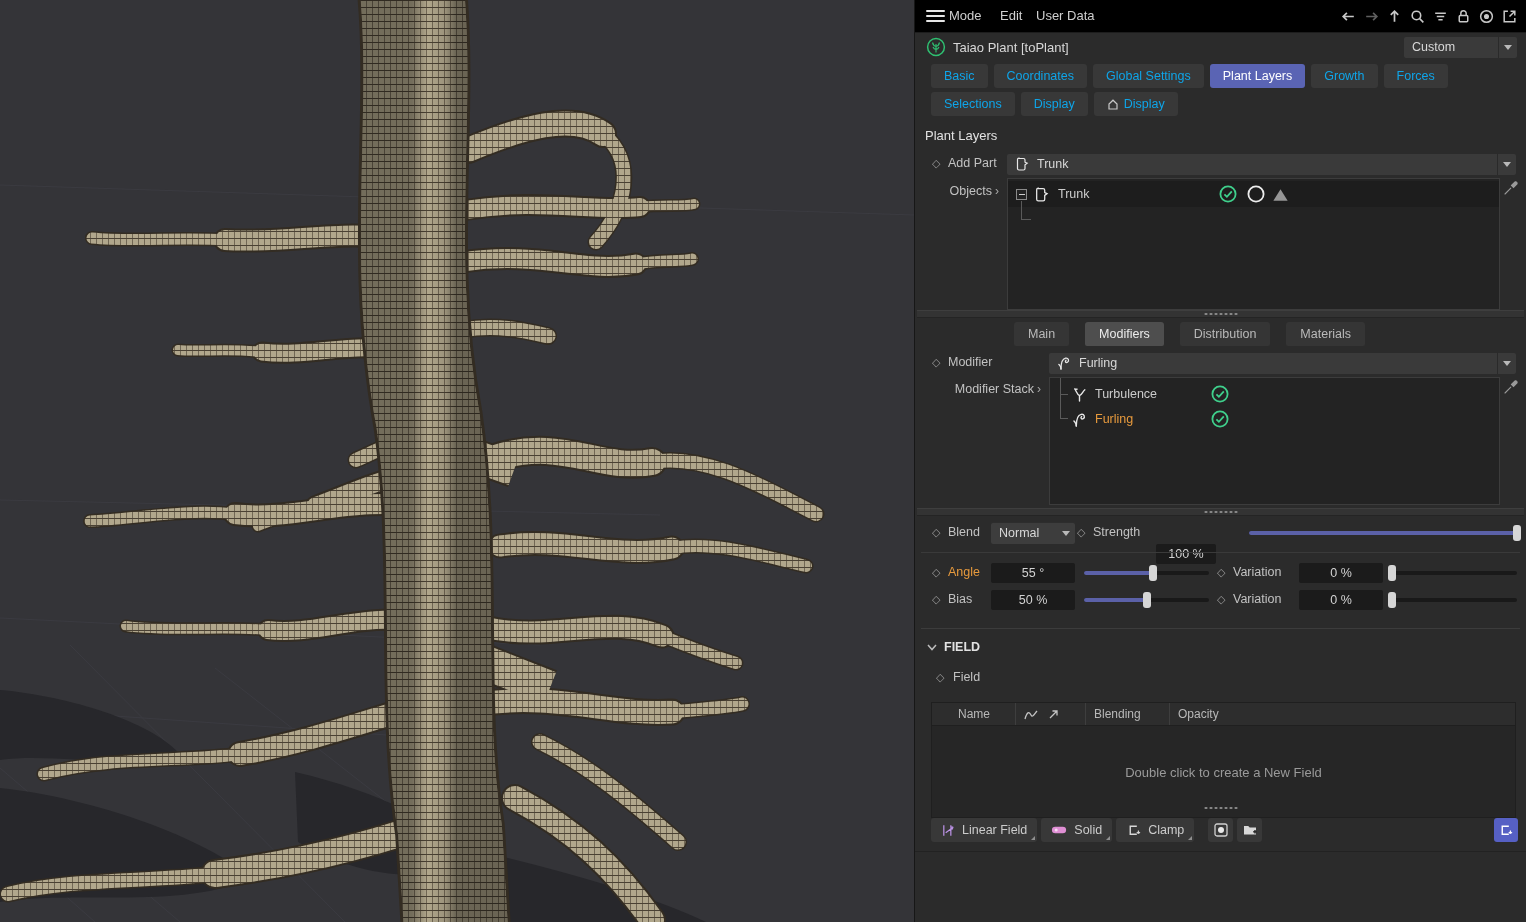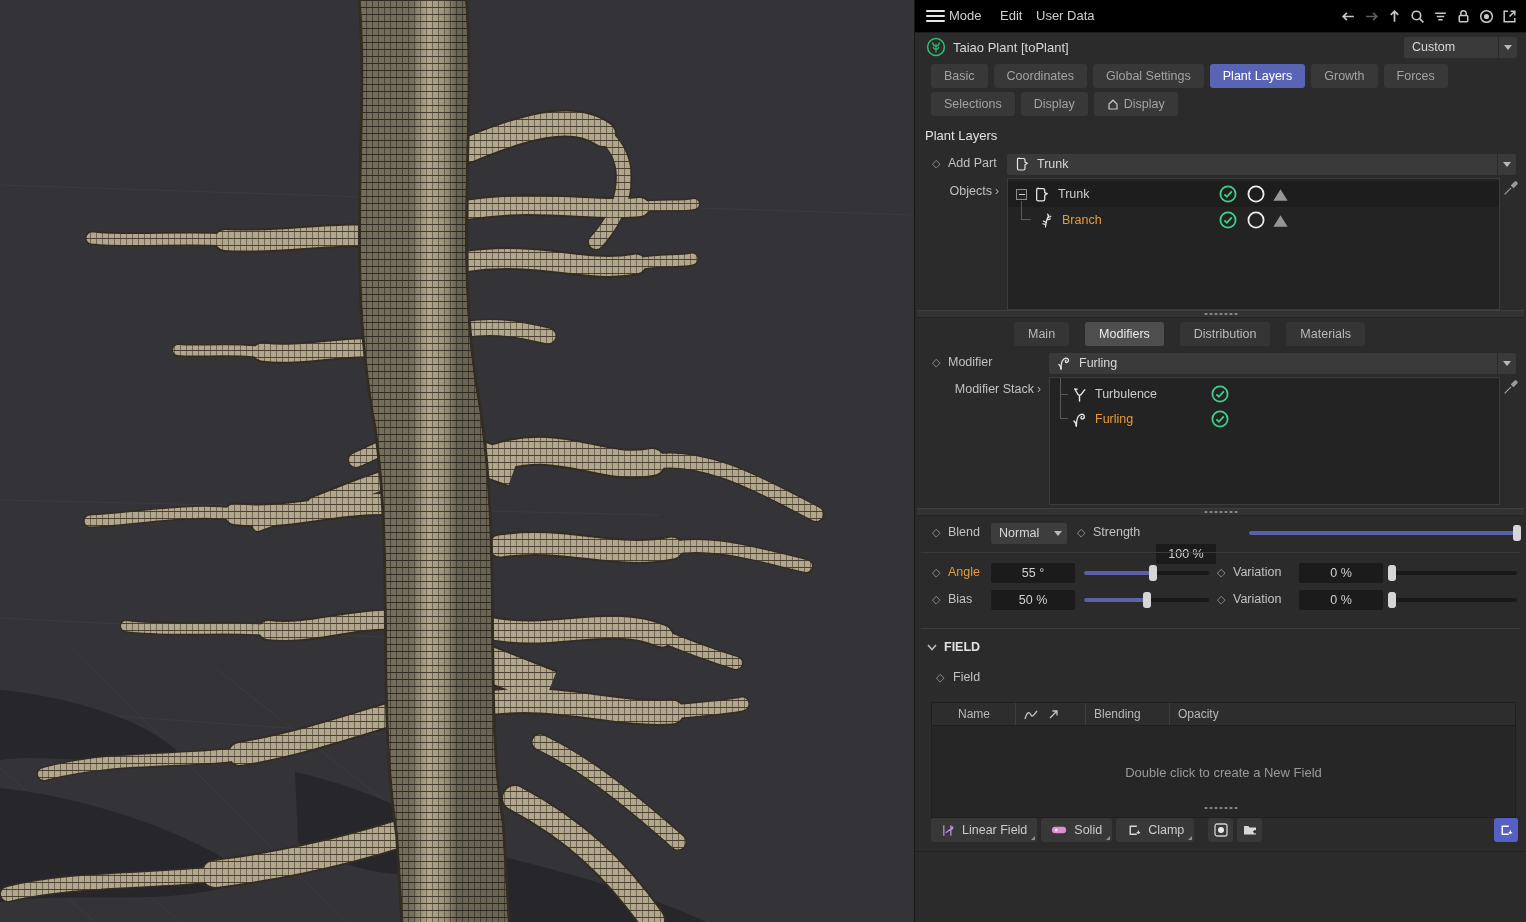--- a/index.html
+++ b/index.html
@@ -21,21 +21,21 @@
   
   .obj-title{position:absolute;left:38px;top:40px;color:#d8d8d8;font-size:13px;}
   .dd{position:absolute;height:22px;background:#3a3a3a;border-radius:2px;display:flex;align-items:center;
       box-shadow:0 1px 0 rgba(0,0,0,.25) inset;}
   .dd .dd-text{padding-left:8px;color:#d8d8d8;font-size:12.5px;white-space:nowrap;}
   .dd .arrow-zone{position:absolute;right:0;top:0;bottom:0;width:18px;border-left:1px solid #2a2a2a;
       display:flex;align-items:center;justify-content:center;}
   .caret{width:0;height:0;border-left:4px solid transparent;border-right:4px solid transparent;border-top:5px solid #b9b9b9;}
   
   .tabrow{position:absolute;left:16px;display:flex;gap:6px;height:24px;}
-  .tab{background:#383838;border-radius:3px;color:#a3a3a3;font-size:12.5px;display:flex;align-items:center;
+  .tab{background:#383838;border-radius:3px;color:#0ea5e9;font-size:12.5px;display:flex;align-items:center;
        padding:0 13px;white-space:nowrap;}
   .tab.active{background:#5a64b4;color:#fff;}
   .tab .home{margin-right:5px;display:flex;}
   .subtab{background:#353535;border-radius:3px 3px 2px 2px;color:#b9b9b9;font-size:12.5px;display:flex;
        align-items:center;padding:0 14px;}
   .subtab.active{background:#4e4e4e;color:#ececec;}
   .section-title{position:absolute;left:10px;color:#e2e2e2;font-size:13px;}
   .dia{color:#9a9a9a;font-size:11px;}
   .plabel{color:#c2c2c2;font-size:12.5px;white-space:nowrap;}
   .plabel.orange{color:#e79a3d;}
@@ -369,44 +369,20 @@
             </svg>
           </span>
         <span class="statebtn abs" style="left:263px">
             <svg width="19" height="19" viewBox="0 0 20 20">
               <path d="M10 4.5 L17.5 16.5 H2.5 Z" fill="#969696"></path>
             </svg>
           </span>
       </div>
       <div class="tree-v" style="left:13px;top:22px;height:18px"></div>
       <div class="tree-h" style="left:13px;top:40px;width:10px"></div>
-      <div class="lrow" style="top:28px">
-        <span style="margin-left:30px;display:flex">
-            <svg width="15" height="15" viewBox="0 0 14 14" fill="none" stroke="#e8e8e8" stroke-width="1.1" stroke-linecap="round">
-              <path d="M7 13 C7 9 8 6 10 2 M8.6 6.5 L11.5 5.5 M9.3 4.5 L12 3 M8 9 L5 7.5 M7.4 11 L4.6 10 M9.8 3.4 L9 1"></path>
-            </svg>
-          </span>
-        <span class="lname orange" style="margin-left:9px">Branch</span>
-        <span class="statebtn abs" style="left:210px">
-            <svg width="20" height="20" viewBox="0 0 20 20" fill="none" stroke="#3fd08c" stroke-width="1.8">
-              <circle cx="10" cy="10" r="7.6"></circle>
-              <path d="M6.4 10.3 l2.5 2.5 L13.8 7.3"></path>
-            </svg>
-          </span>
-        <span class="statebtn abs" style="left:238px">
-            <svg width="20" height="20" viewBox="0 0 20 20" fill="none" stroke="#ececec" stroke-width="1.8">
-              <circle cx="10" cy="10" r="7.6"></circle>
-            </svg>
-          </span>
-        <span class="statebtn abs" style="left:263px">
-            <svg width="19" height="19" viewBox="0 0 20 20">
-              <path d="M10 4.5 L17.5 16.5 H2.5 Z" fill="#969696"></path>
-            </svg>
-          </span>
-      </div>
     </div>
     <span class="abs" style="left:588px;top:180px">
         <svg width="16" height="16" viewBox="0 0 16 16">
           <path d="M2 14 L7.8 8.2 M8.5 5.5 l3.5 -3.5 a1.5 1.5 0 0 1 2 2 L10.5 7.5 l-2 -2 z" fill="#9a9a9a" stroke="#9a9a9a" stroke-width="1.1" stroke-linecap="round"></path>
         </svg>
       </span>
 
     <div class="splitbar" style="top:310px">
         <span class="dots"></span>
       </div>
@@ -473,21 +449,21 @@
           <path d="M2 14 L7.8 8.2 M8.5 5.5 l3.5 -3.5 a1.5 1.5 0 0 1 2 2 L10.5 7.5 l-2 -2 z" fill="#9a9a9a" stroke="#9a9a9a" stroke-width="1.1" stroke-linecap="round"></path>
         </svg>
       </span>
 
     <div class="splitbar" style="top:508px">
         <span class="dots"></span>
       </div>
 
     <span class="dia abs" style="left:17px;top:526px">◇</span>
     <span class="plabel abs" style="left:33px;top:525px">Blend</span>
-    <div class="dd" style="left:76px;top:522px;width:76px;background:#3d3d3d">
+    <div class="dd" style="left:76px;top:522px;width:84px;background:#3d3d3d">
       <span class="dd-text">Normal</span>
       <span style="position:absolute;right:5px" class="caret"></span>
     </div>
     <span class="dia abs" style="left:162px;top:526px">◇</span>
     <span class="plabel abs" style="left:178px;top:525px">Strength</span>
     <div class="valbox" style="left:241px;top:544px;width:60px">100 %</div>
     <div class="slider" style="left:334px;top:523px;width:268px">
       <div class="track">
           <div class="fill" style="width: 100%;">
             <div class="handle"></div>

